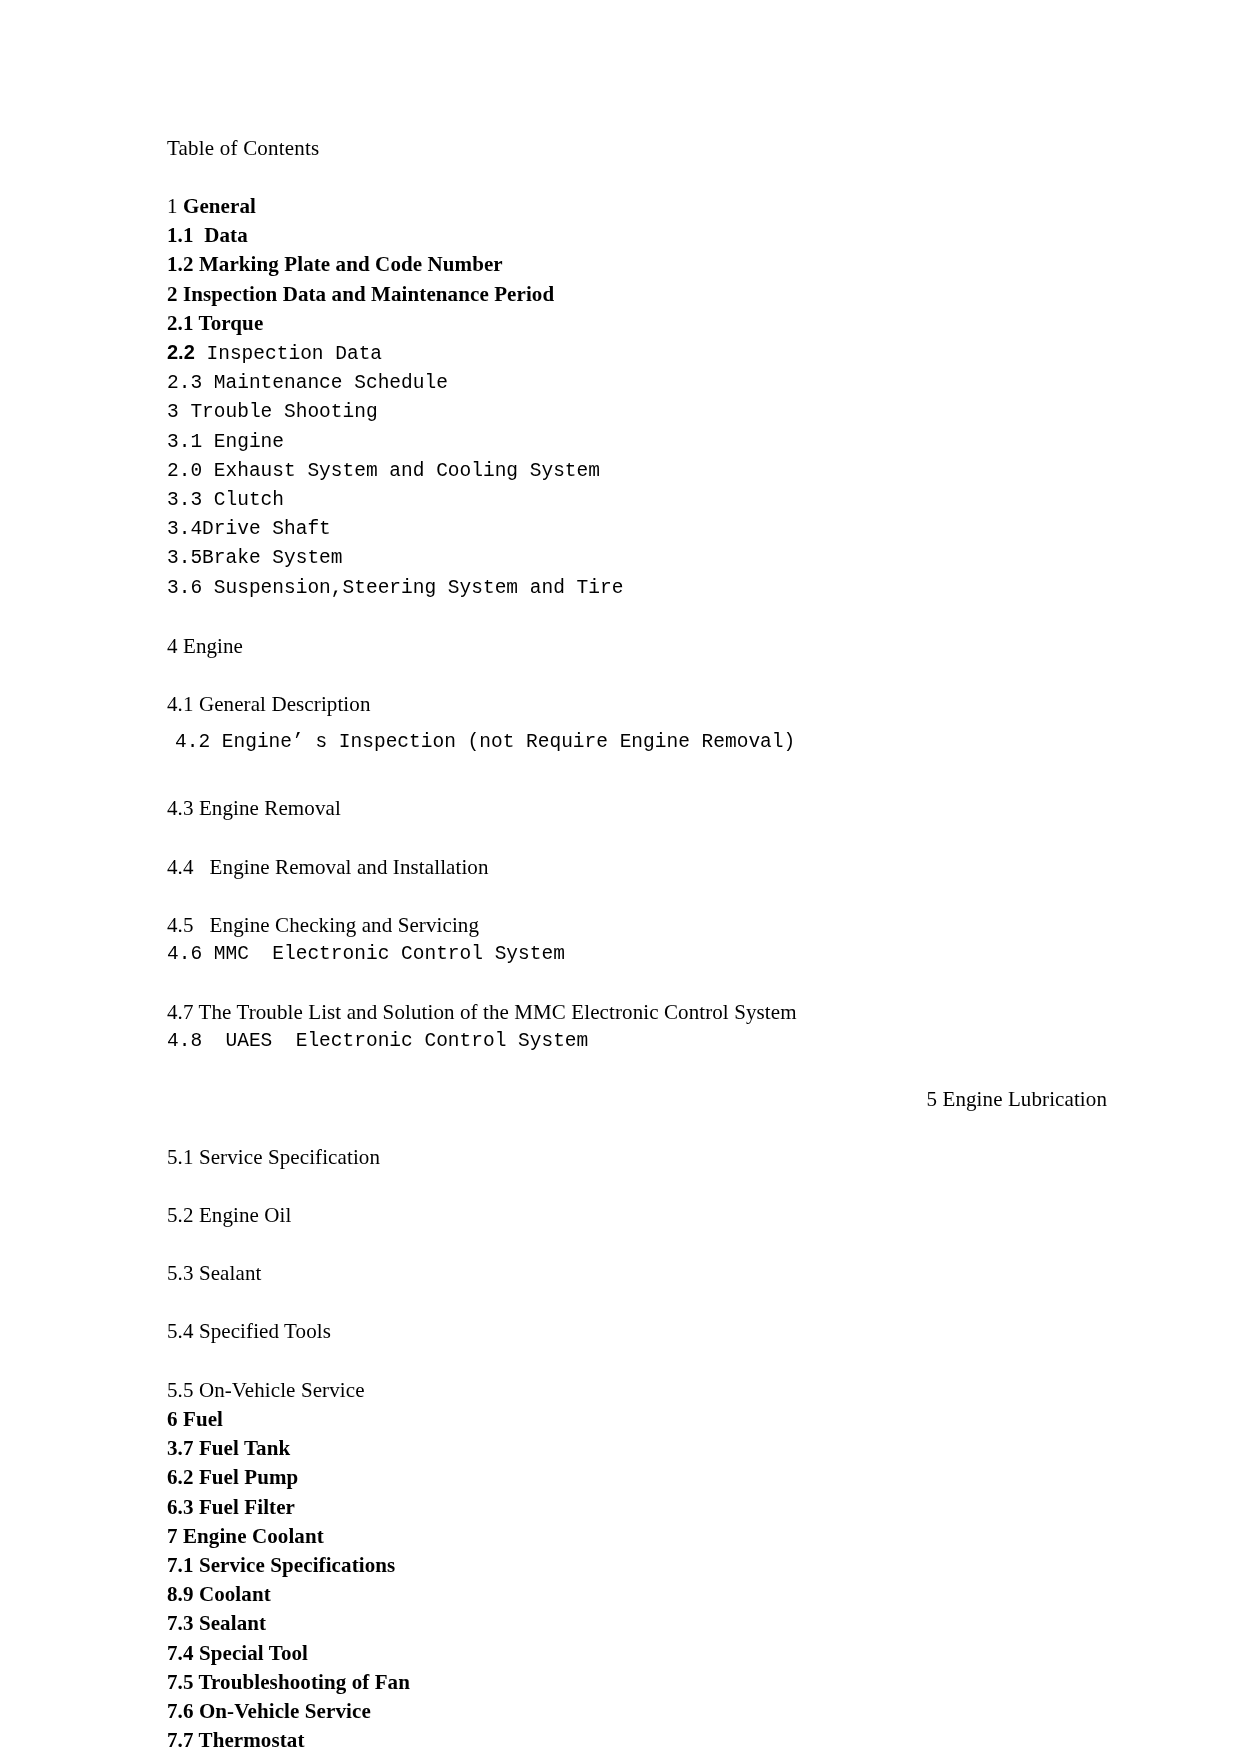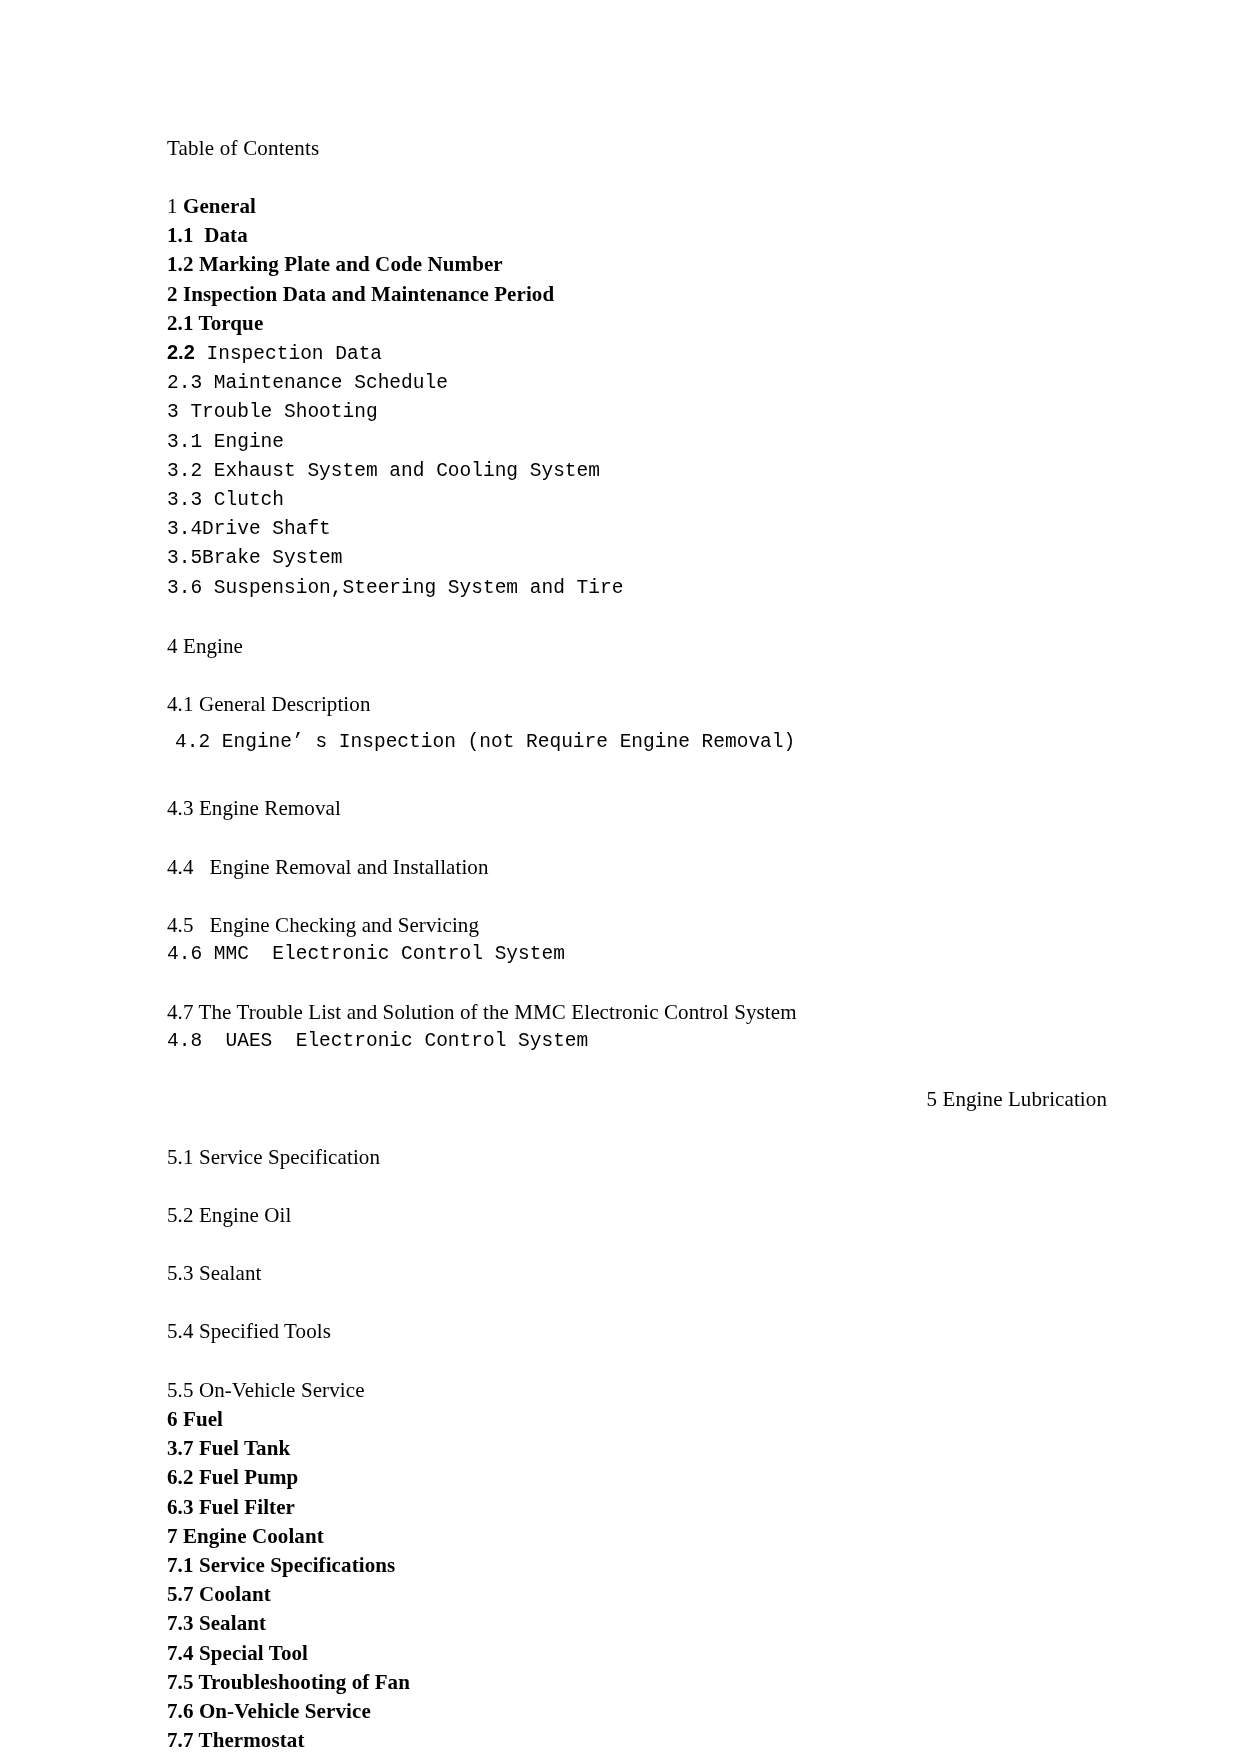--- a/index.html
+++ b/index.html
@@ -100,21 +100,21 @@
     <div class="toc-list" id="toc-list">
         <div class="toc-line s-serif"><span>1 </span><span style="font-weight: 700;">General</span></div>
         <div class="toc-line s-serif-bold">1.1  Data</div>
         <div class="toc-line s-serif-bold">1.2 Marking Plate and Code Number</div>
         <div class="toc-line s-serif-bold">2 Inspection Data and Maintenance Period</div>
         <div class="toc-line s-serif-bold">2.1 Torque</div>
         <div class="toc-line s-mixed"><span class="num">2.2</span><span class="txt"> Inspection Data</span></div>
         <div class="toc-line s-mono">2.3 Maintenance Schedule</div>
         <div class="toc-line s-mono">3 Trouble Shooting</div>
         <div class="toc-line s-mono">3.1 Engine</div>
-        <div class="toc-line s-mono">3.2 Exhaust System and Cooling System</div>
+        <div class="toc-line s-mono">2.0 Exhaust System and Cooling System</div>
         <div class="toc-line s-mono">3.3 Clutch</div>
         <div class="toc-line s-mono">3.4Drive Shaft</div>
         <div class="toc-line s-mono">3.5Brake System</div>
         <div class="toc-line s-mono">3.6 Suspension,Steering System and Tire</div>
         <div class="toc-line s-serif">4 Engine</div>
         <div class="toc-line s-serif">4.1 General Description</div>
         <div class="toc-line s-mono pad-top-sm pad-bot-sm">4.2 Engine’ s Inspection (not Require Engine Removal)</div>
         <div class="toc-line s-serif">4.3 Engine Removal</div>
         <div class="toc-line s-serif">4.4   Engine Removal and Installation</div>
         <div class="toc-line s-serif">4.5   Engine Checking and Servicing</div>
@@ -126,21 +126,21 @@
         <div class="toc-line s-serif">5.2 Engine Oil</div>
         <div class="toc-line s-serif">5.3 Sealant</div>
         <div class="toc-line s-serif">5.4 Specified Tools</div>
         <div class="toc-line s-serif">5.5 On-Vehicle Service</div>
         <div class="toc-line s-serif-bold">6 Fuel</div>
         <div class="toc-line s-serif-bold">3.7 Fuel Tank</div>
         <div class="toc-line s-serif-bold">6.2 Fuel Pump</div>
         <div class="toc-line s-serif-bold">6.3 Fuel Filter</div>
         <div class="toc-line s-serif-bold">7 Engine Coolant</div>
         <div class="toc-line s-serif-bold">7.1 Service Specifications</div>
-        <div class="toc-line s-serif-bold">5.7 Coolant</div>
+        <div class="toc-line s-serif-bold">8.9 Coolant</div>
         <div class="toc-line s-serif-bold">7.3 Sealant</div>
         <div class="toc-line s-serif-bold">7.4 Special Tool</div>
         <div class="toc-line s-serif-bold">7.5 Troubleshooting of Fan</div>
         <div class="toc-line s-serif-bold">7.6 On-Vehicle Service</div>
         <div class="toc-line s-serif-bold">7.7 Thermostat</div>
       </div>
 
   </div>
 </div>
 

